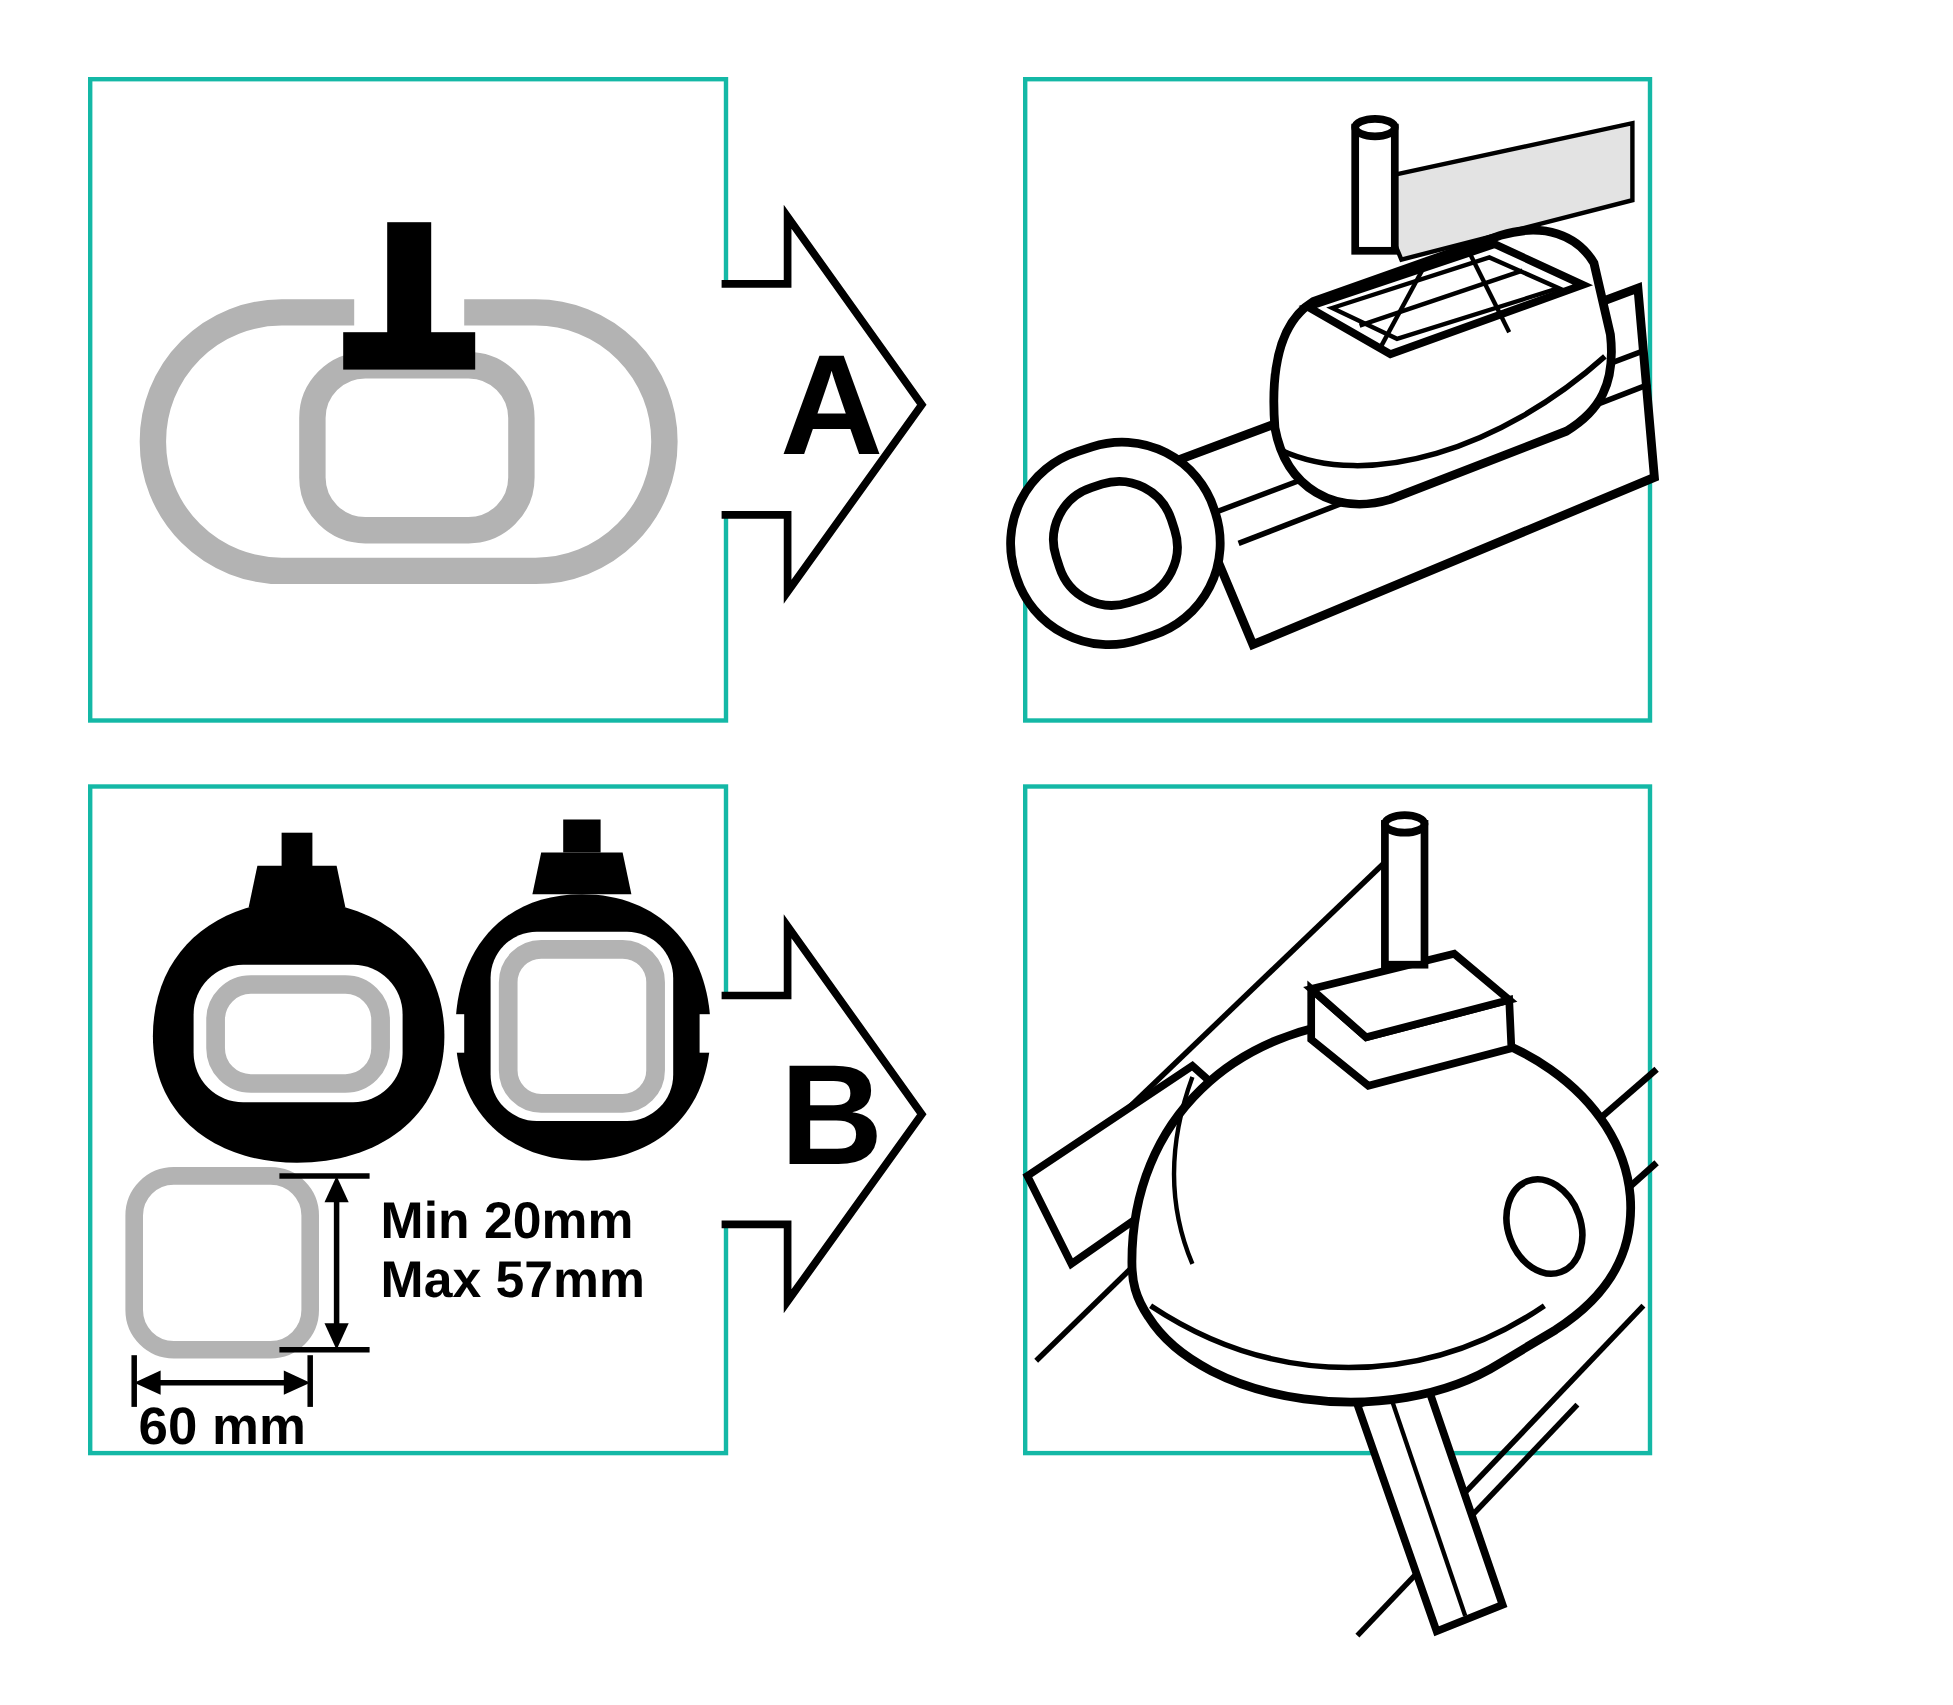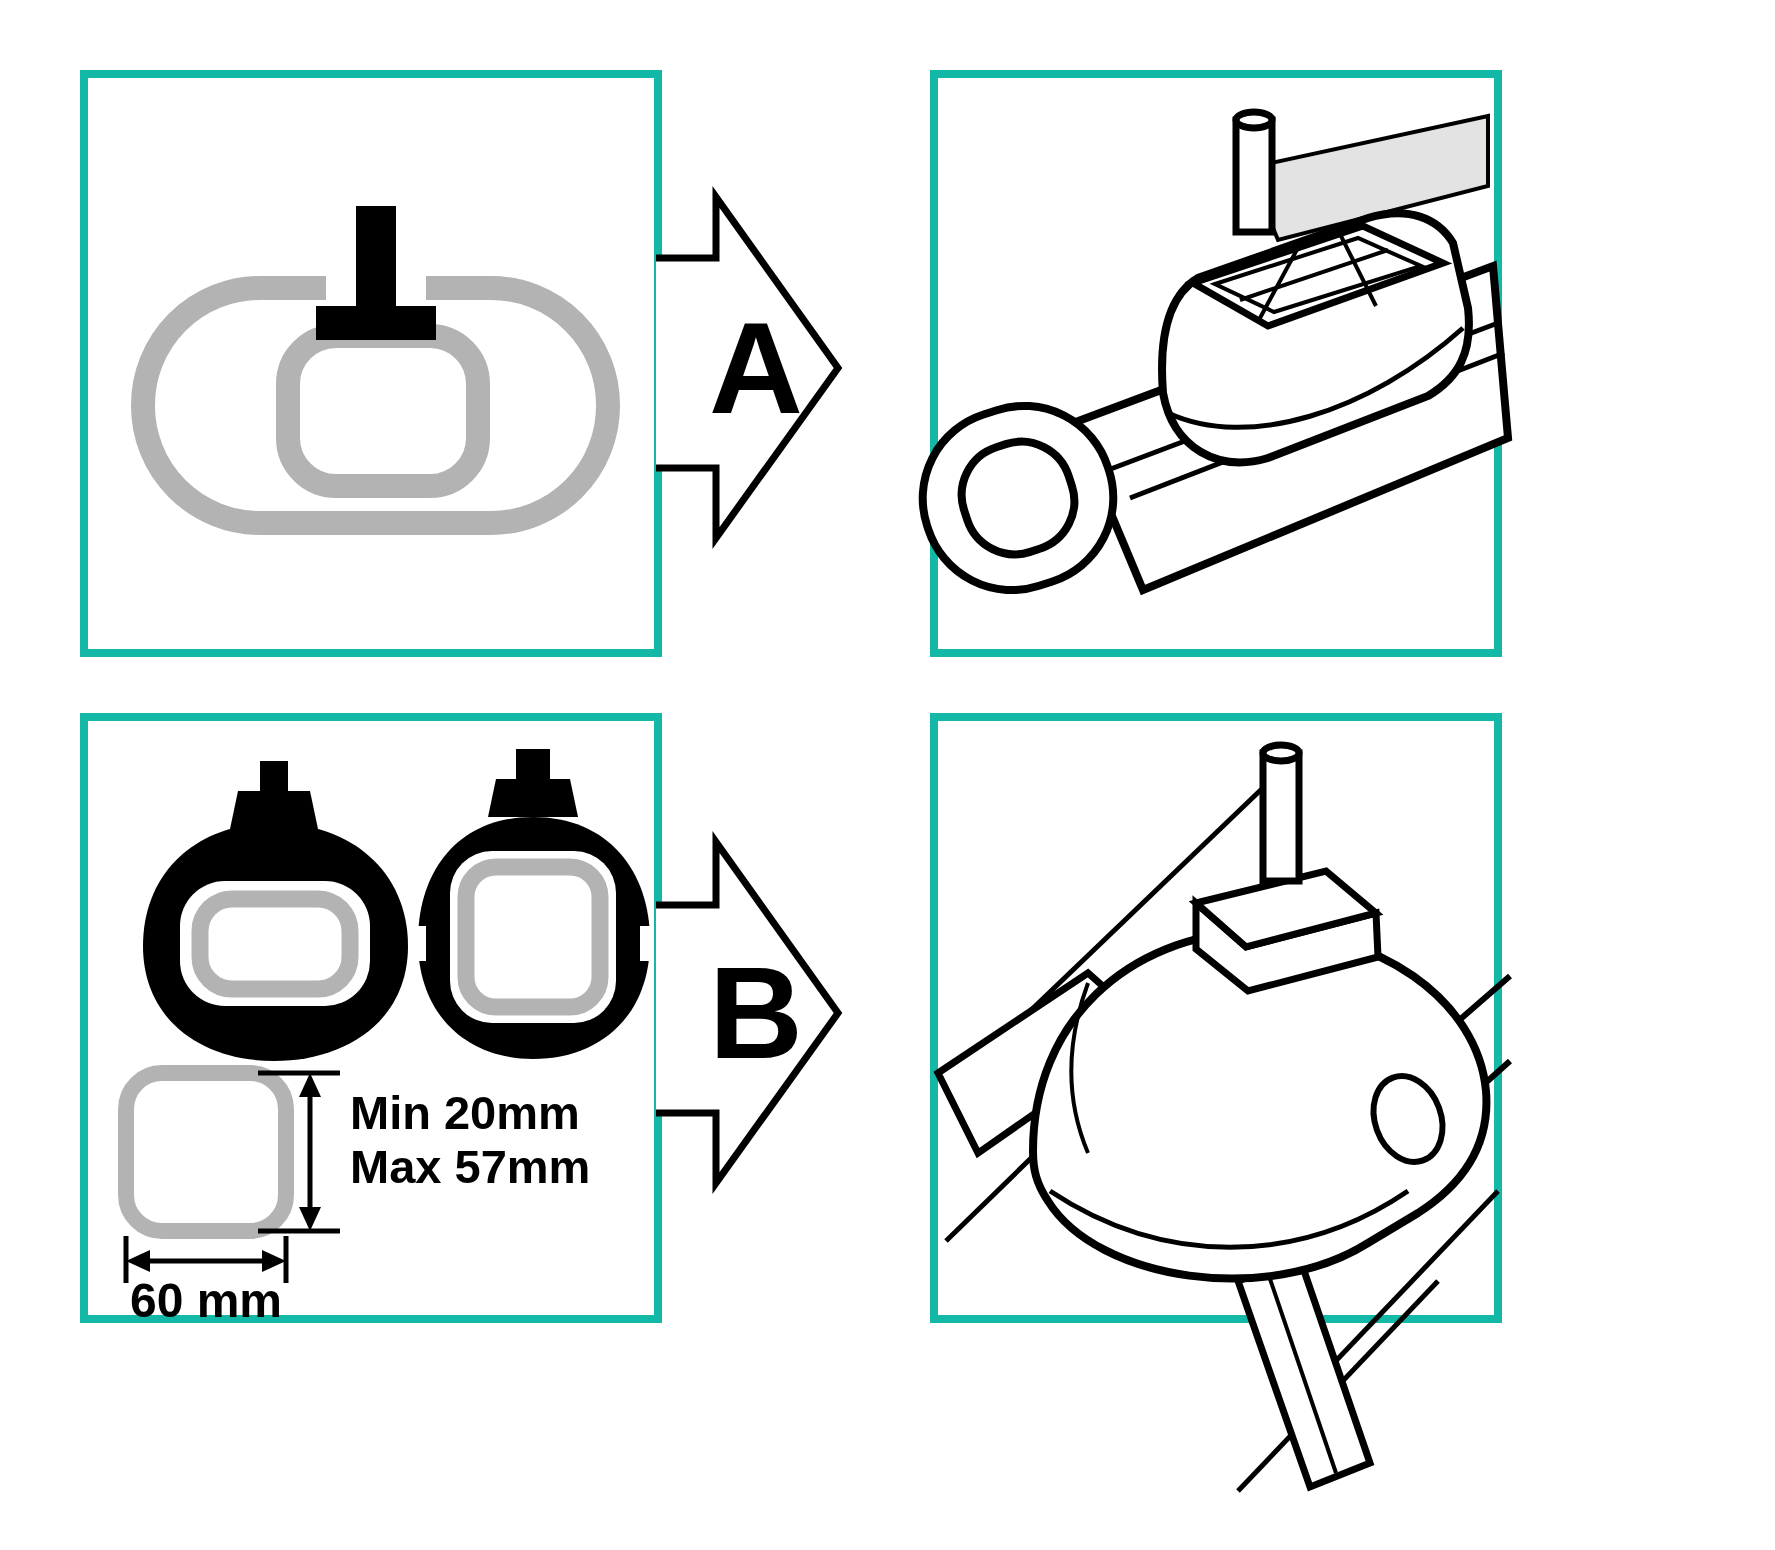--- a/index.html
+++ b/index.html
@@ -1,18 +1,18 @@
 <!DOCTYPE html>
 <html><head>
 <meta charset="utf-8">
 <style>
   html,body{margin:0;padding:0;background:#ffffff;}
   #canvas{position:relative;width:1775px;height:1550px;background:#ffffff;overflow:hidden;
           font-family:"Liberation Sans",sans-serif;}
-  .panel{position:absolute;border:8px solid #14b8a6;background:#fff;box-sizing:border-box;overflow:visible;}
+  .panel{position:absolute;border:4px solid #14b8a6;background:#fff;box-sizing:border-box;overflow:visible;}
   .panel svg{position:absolute;top:0;left:0;overflow:visible;}
   .arrow-wrap{position:absolute;}
   text{font-family:"Liberation Sans",sans-serif;font-weight:bold;fill:#000;}
 </style>
 </head>
 <body>
 
 <div id="canvas">
 
   <div class="panel" style="left:80px;top:70px;width:582px;height:587px;">

